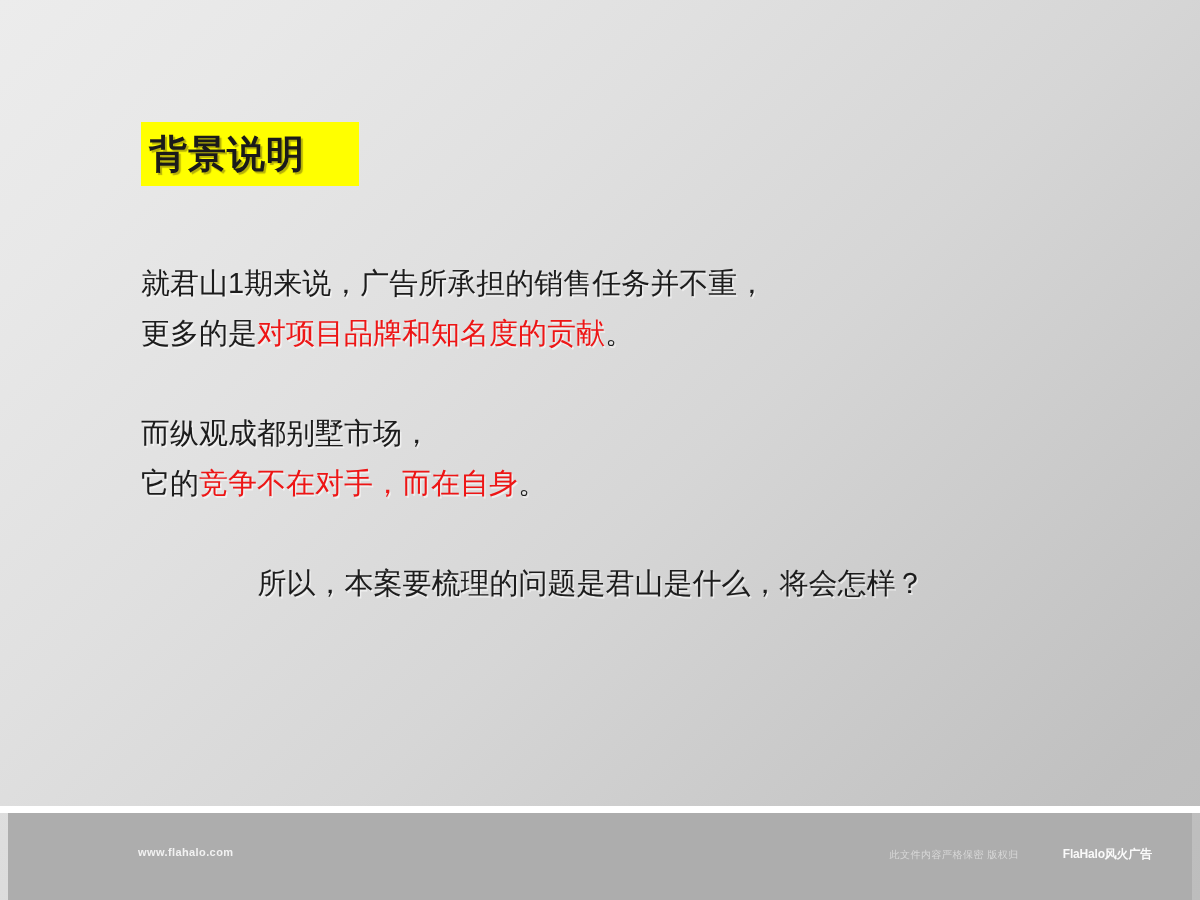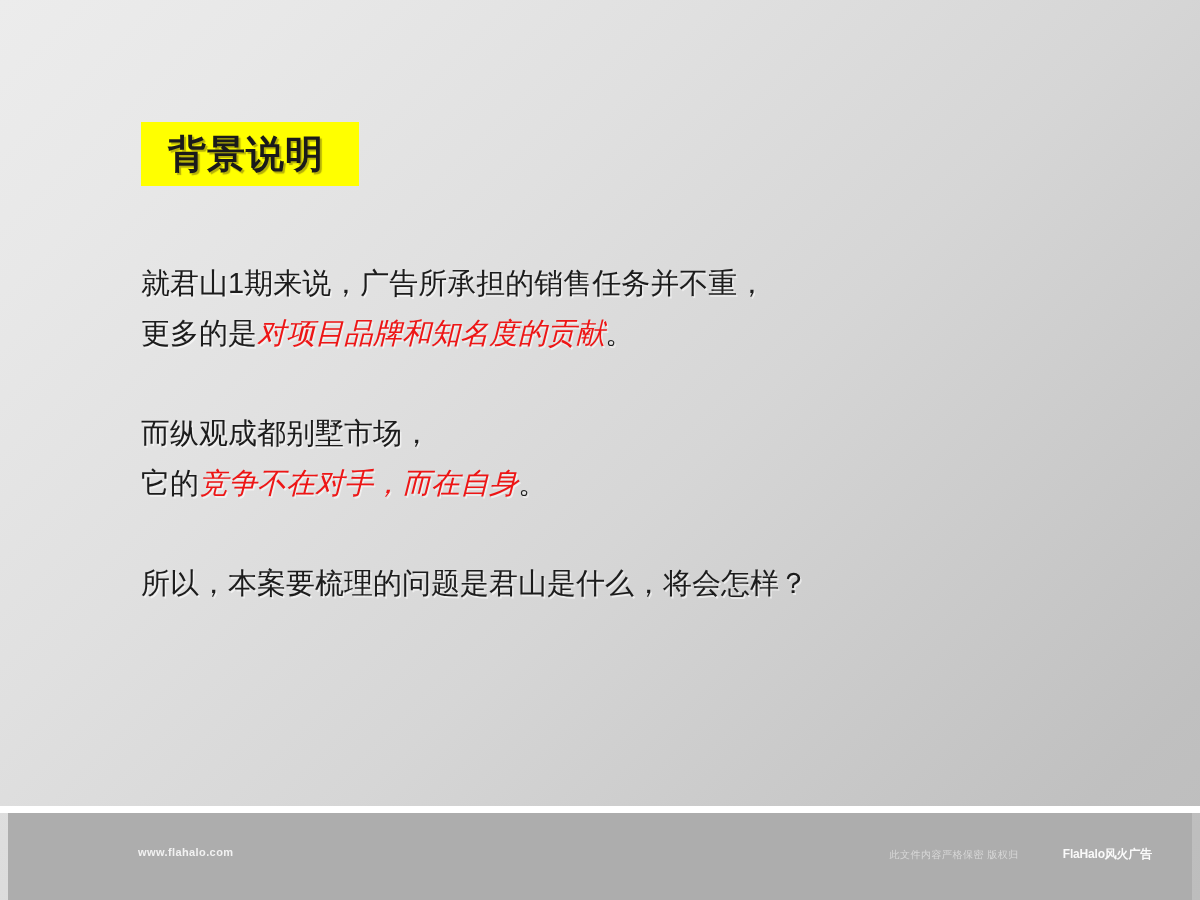--- a/index.html
+++ b/index.html
@@ -34,21 +34,21 @@
     position: absolute;
     left: 141px;
     top: 122px;
     width: 218px;
     height: 64px;
     background: #ffff00;
     display: flex;
     align-items: center;
   }
   .title-text {
-    margin-left: 27px;
+    margin-left: 8px;
     font-size: 38px;
     font-weight: bold;
     color: #1a1a1a;
     letter-spacing: 1px;
     line-height: 1;
     text-shadow: 2px 2px 1px rgba(90,80,20,0.45);
     white-space: nowrap;
   }
 
   
@@ -56,31 +56,31 @@
     position: absolute;
     left: 141px;
     top: 258px;
     width: 900px;
   }
   .para {
     margin: 0 0 50px 0;
   }
   .para:last-child {
     margin-bottom: 0;
+    text-align: center;
   }
   .line {
     font-size: 29px;
     line-height: 50px;
     color: #1c1c1c;
     white-space: nowrap;
     text-shadow: 1.5px 1.5px 0.5px rgba(255,255,255,0.55);
   }
   .accent {
     color: #ee1515;
-    font-style: italic;
   }
 
   
   .footer-rule {
     position: absolute;
     left: 0;
     top: 806px;
     width: 1200px;
     height: 7px;
     background: #ffffff;

